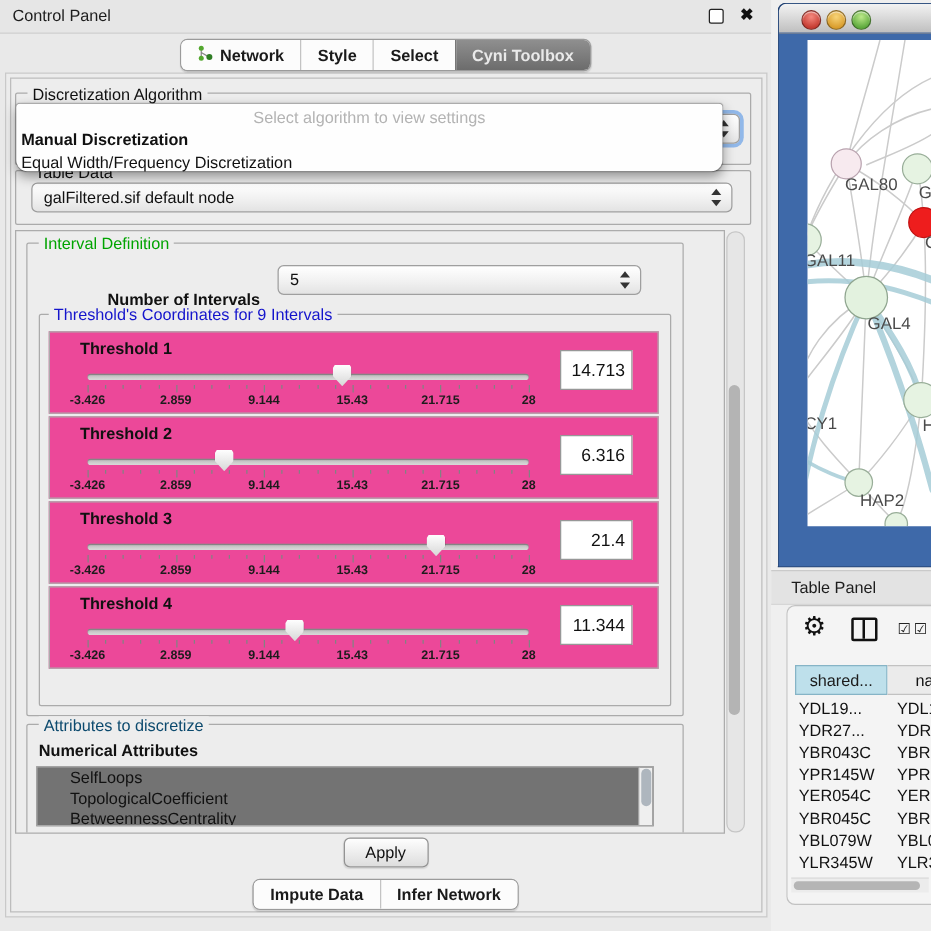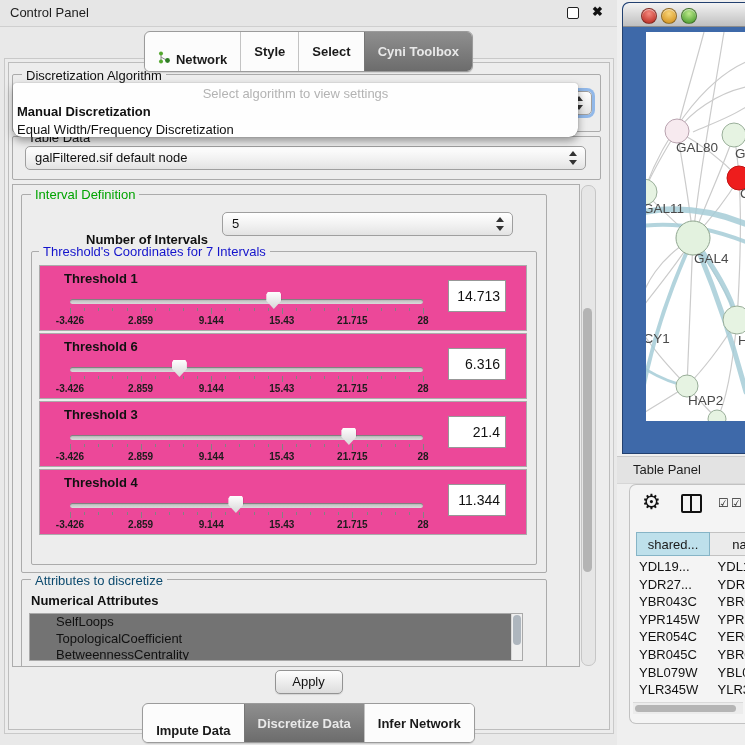--- a/index.html
+++ b/index.html
@@ -11,21 +11,21 @@
     border-bottom:1px solid #CFCFCF;}
   .cp-title{position:absolute;left:10px;top:5px;font-size:13px;color:#1d1d1d;}
   .float-ic{position:absolute;right:38px;top:7px;width:10px;height:10px;border:1.6px solid #222;
     border-radius:2px;background:#fff;cursor:pointer;}
   .close-ic{position:absolute;right:14px;top:4px;font-size:13px;font-weight:700;color:#111;cursor:pointer;}
   .tabstrip{position:absolute;left:0;top:31px;width:617px;display:flex;justify-content:center;z-index:8;}
   .seg{display:inline-flex;border:1px solid #9B9B9B;border-radius:6px;overflow:hidden;background:#FCFCFC;
     box-shadow:0 1px 1px rgba(0,0,0,.12);}
   .seg .tab{padding:4px 13px;font-size:13px;font-weight:700;color:#1a1a1a;background:#FCFCFC;
     border-left:1px solid #C3C3C3;cursor:pointer;display:flex;align-items:center;gap:5px;white-space:nowrap;}
-  .seg .tab:first-child{border-left:none;margin-top:15px;}
+  .seg .tab:first-child{border-left:none;}
   .seg .tab.sel{background:linear-gradient(#8F8F8F,#6C6C6C);color:#E9E9E9;border-left-color:#777;}
   .cp-outer{position:absolute;left:4px;top:58px;width:608px;height:674px;background:#ECECEC;
     border:1px solid #C9C9C9;}
   .cp-inner{position:absolute;left:8px;top:62px;width:600px;height:666px;background:#EDEDED;
     border:1px solid #BDBDBD;}
   .group{position:absolute;border:1px solid #ABABAB;border-radius:2px;}
   .gtitle{position:absolute;font-size:13px;background:#EDEDED;padding:0 4px;white-space:nowrap;z-index:3;}
   .combo{position:absolute;height:22px;border:1px solid #9F9F9F;border-radius:5px;
     background:linear-gradient(#FFFFFF,#F1F1F1 55%,#E3E3E3);font-size:13px;line-height:22px;
     padding-left:9px;cursor:pointer;}
@@ -163,21 +163,21 @@
       <div class="group" style="left:8px;top:9px;width:524px;height:377px;"></div>
       <div class="gtitle" style="left:18px;top:2px;color:#00A400;">Interval Definition</div>
 
       <div style="position:absolute;left:73px;top:31px;font-size:13px;font-weight:700;margin-top:16px;">Number of Intervals</div>
       <div class="combo" style="left:209px;top:27px;width:280px;">
         <span>5</span>
         <span class="stepper"></span>
       </div>
 
       <div class="group" style="left:18px;top:66px;width:504px;height:312px;"></div>
-      <div class="gtitle" style="left:26px;top:59px;color:#1414CC;">Threshold's Coordinates for 7 Intervals</div>
+      <div class="gtitle" style="left:26px;top:59px;color:#1414CC;">Threshold's Coordinates for 9 Intervals</div>
       <div id="threshold-list" style="position:absolute;left:20px;top:78px;width:500px;">
           <div class="thr-box">
             <div class="thr-label">Threshold 1</div>
             <div class="thr-slider">
               <div class="track"></div>
               <div class="tick major" style="left: 0px;"></div>
               <div class="tick minor" style="left: 14.1px;"></div>
               <div class="tick minor" style="left: 28.2px;"></div>
               <div class="tick minor" style="left: 42.4px;"></div>
               <div class="tick minor" style="left: 56.5px;"></div>
@@ -206,21 +206,21 @@
               <span class="tlabel" style="left: 70.6px;">2.859</span>
               <span class="tlabel" style="left: 141.2px;">9.144</span>
               <span class="tlabel" style="left: 211.8px;">15.43</span>
               <span class="tlabel" style="left: 282.4px;">21.715</span>
               <span class="tlabel" style="left: 353px;">28</span>
               <div class="thumb" style="left: 196.3px;"></div>
             </div>
             <div class="thr-value">14.713</div>
           </div>
           <div class="thr-box">
-            <div class="thr-label">Threshold 6</div>
+            <div class="thr-label">Threshold 2</div>
             <div class="thr-slider">
               <div class="track"></div>
               <div class="tick major" style="left: 0px;"></div>
               <div class="tick minor" style="left: 14.1px;"></div>
               <div class="tick minor" style="left: 28.2px;"></div>
               <div class="tick minor" style="left: 42.4px;"></div>
               <div class="tick minor" style="left: 56.5px;"></div>
               <div class="tick major" style="left: 70.6px;"></div>
               <div class="tick minor" style="left: 84.7px;"></div>
               <div class="tick minor" style="left: 98.8px;"></div>
@@ -350,23 +350,20 @@
     <div class="vscroll">
       <div class="vthumb" style="top:122px;height:264px;"></div>
     </div>
 
     <div class="apply-btn">Apply</div>
 
     <div class="bottom-tabs">
       <div class="seg" id="bottom-tab-strip">
           <div class="tab">
             <span>Impute Data</span>
-          </div>
-          <div class="tab sel">
-            <span>Discretize Data</span>
           </div>
           <div class="tab">
             <span>Infer Network</span>
           </div>
         </div>
     </div>
   </div>
 
   <div class="popup">
     <div class="prompt">Select algorithm to view settings</div>

